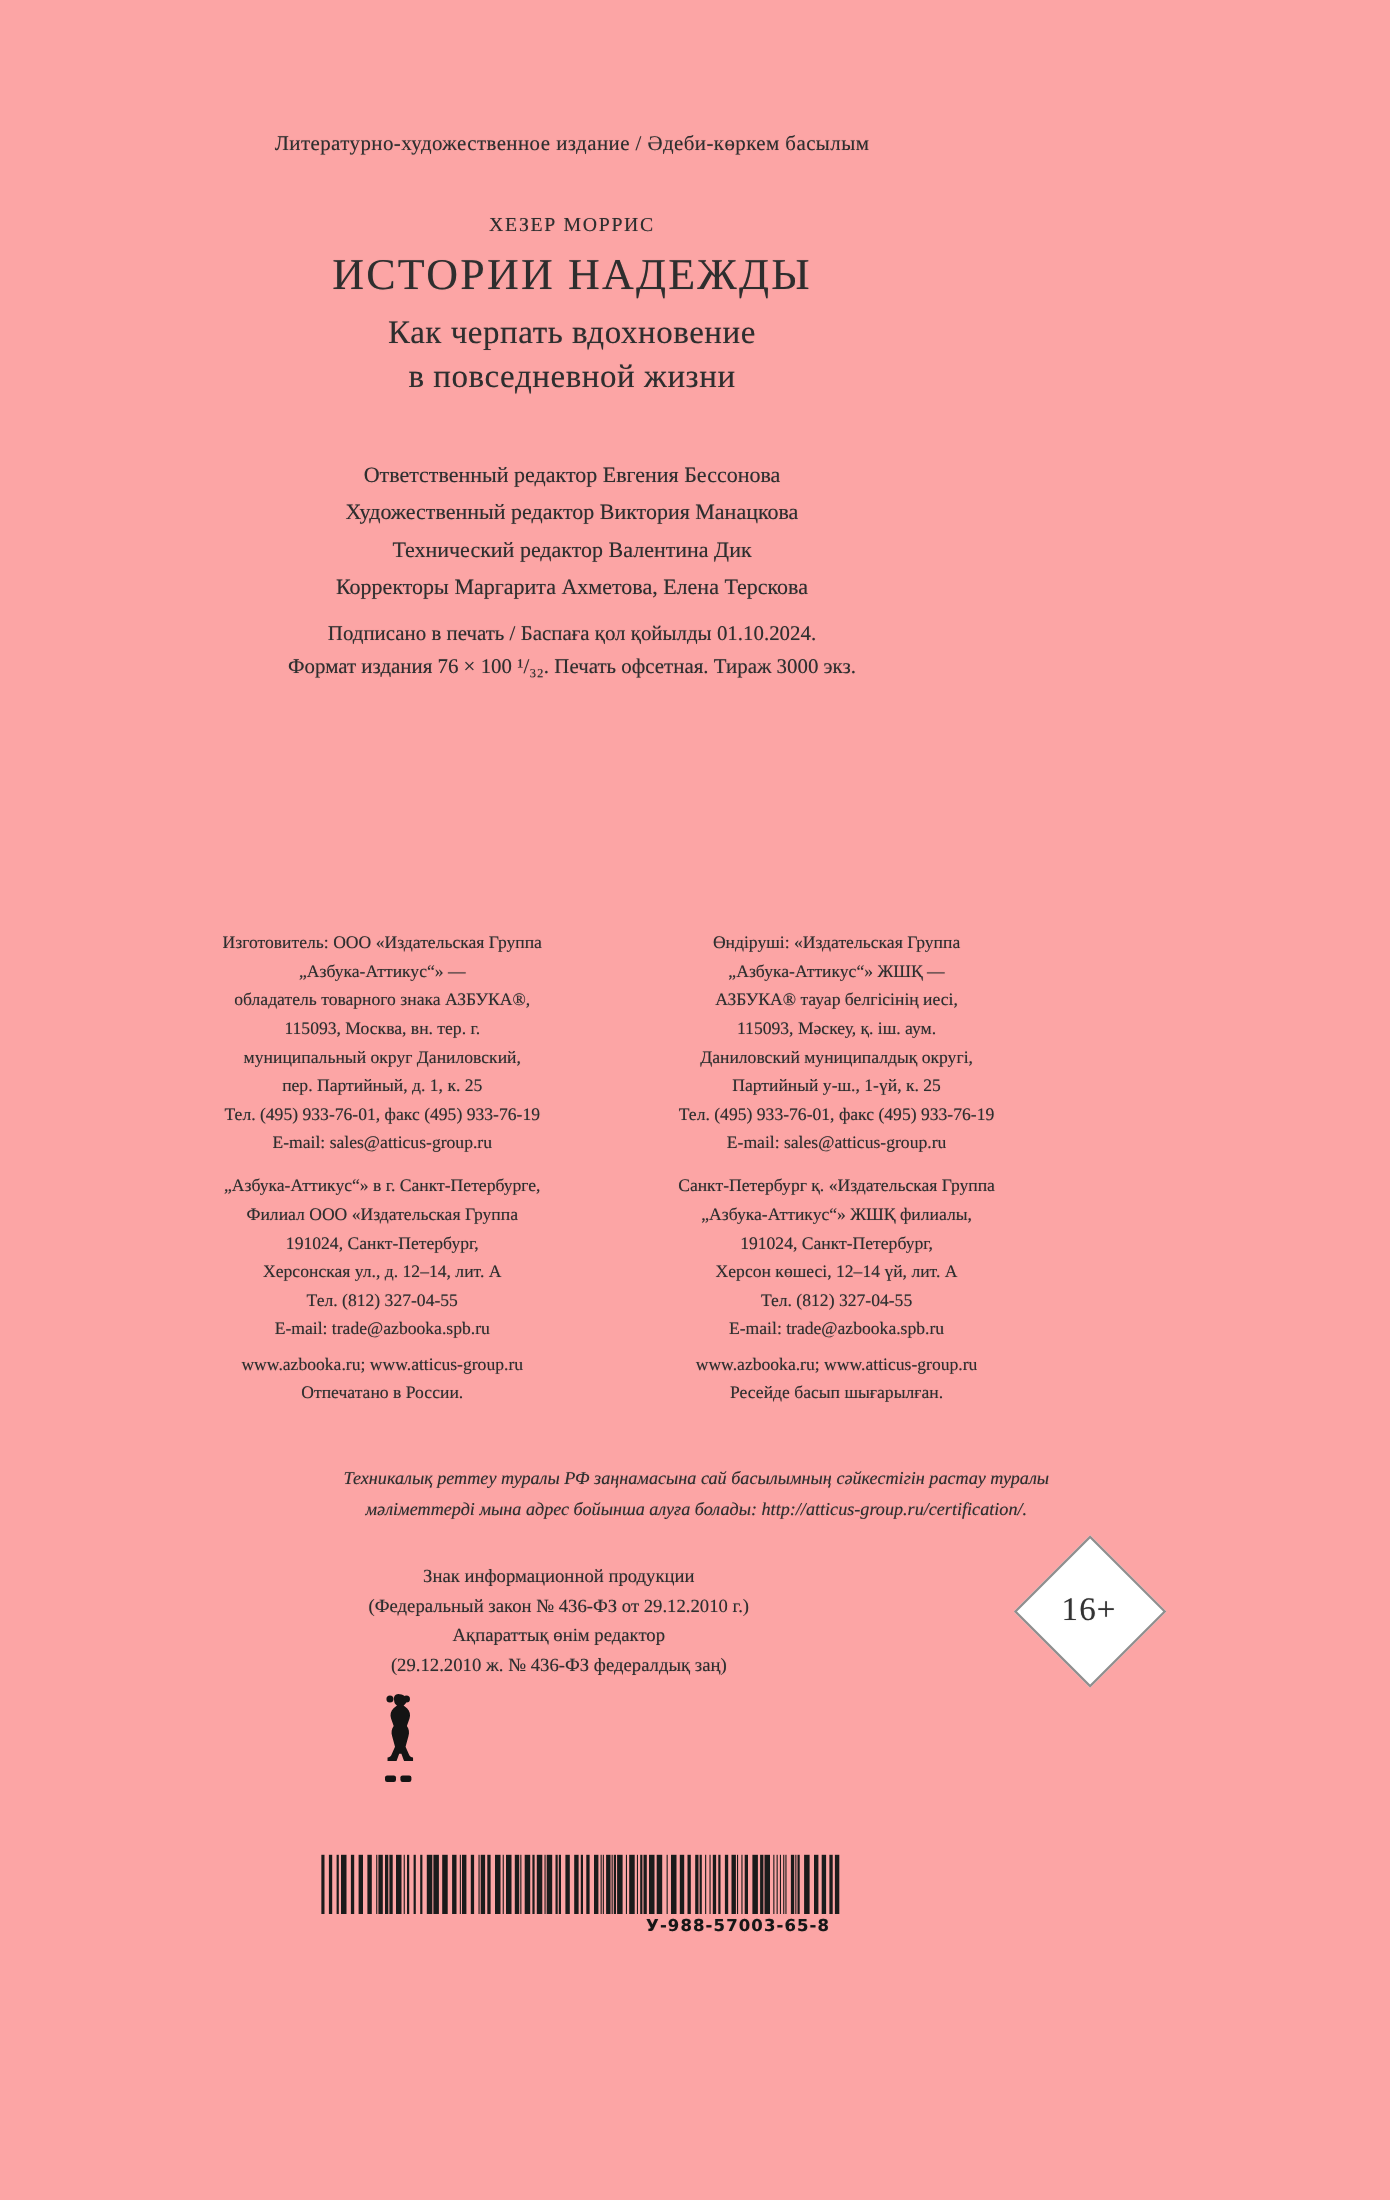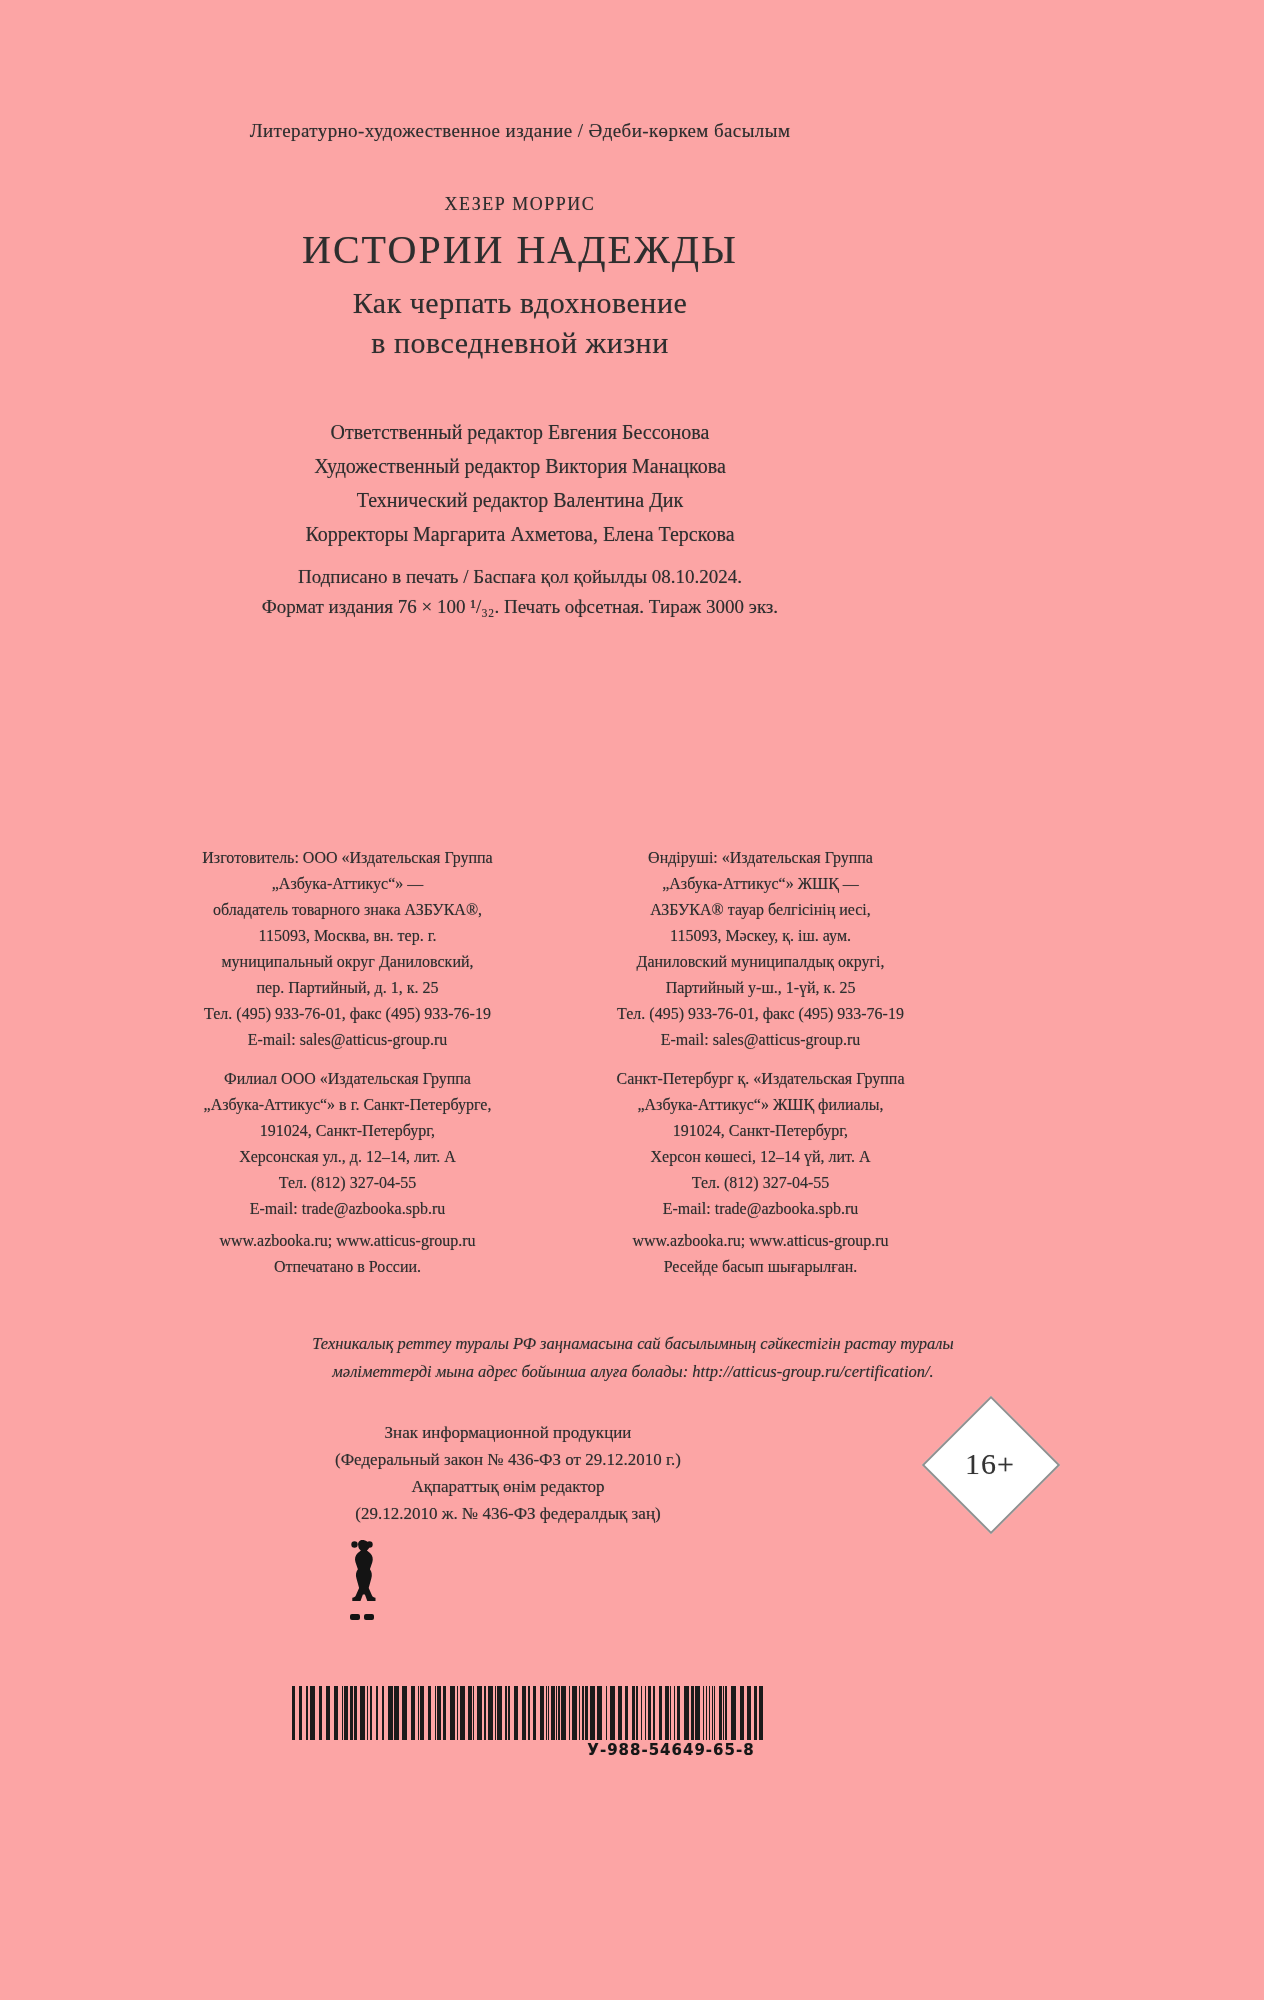--- a/index.html
+++ b/index.html
@@ -63,21 +63,21 @@
   </div>
 
   <div class="abs ctr staff">
       <div class="ln">Ответственный редактор Евгения Бессонова</div>
       <div class="ln">Художественный редактор Виктория Манацкова</div>
       <div class="ln">Технический редактор Валентина Дик</div>
       <div class="ln">Корректоры Маргарита Ахметова, Елена Терскова</div>
     </div>
 
   <div class="abs ctr printinfo">
-      <div class="ln">Подписано в печать / Баспаға қол қойылды 08.10.2024.</div>
+      <div class="ln">Подписано в печать / Баспаға қол қойылды 01.10.2024.</div>
       <div class="ln">Формат издания 76 × 100 ¹/₃₂. Печать офсетная. Тираж 3000 экз.</div>
     </div>
 
   <div class="abs ctr colL row1">
       <div class="ln">Изготовитель: ООО «Издательская Группа</div>
       <div class="ln">„Азбука-Аттикус“» —</div>
       <div class="ln">обладатель товарного знака АЗБУКА®,</div>
       <div class="ln">115093, Москва, вн. тер. г.</div>
       <div class="ln">муниципальный округ Даниловский,</div>
       <div class="ln">пер. Партийный, д. 1, к. 25</div>
@@ -89,22 +89,22 @@
       <div class="ln">„Азбука-Аттикус“» ЖШҚ —</div>
       <div class="ln">АЗБУКА® тауар белгісінің иесі,</div>
       <div class="ln">115093, Мәскеу, қ. іш. аум.</div>
       <div class="ln">Даниловский муниципалдық округі,</div>
       <div class="ln">Партийный у-ш., 1-үй, к. 25</div>
       <div class="ln">Тел. (495) 933-76-01, факс (495) 933-76-19</div>
       <div class="ln">E-mail: sales@atticus-group.ru</div>
     </div>
 
   <div class="abs ctr colL row2">
+      <div class="ln">„Азбука-Аттикус“» в г. Санкт-Петербурге,</div>
       <div class="ln">Филиал ООО «Издательская Группа</div>
-      <div class="ln">„Азбука-Аттикус“» в г. Санкт-Петербурге,</div>
       <div class="ln">191024, Санкт-Петербург,</div>
       <div class="ln">Херсонская ул., д. 12–14, лит. А</div>
       <div class="ln">Тел. (812) 327-04-55</div>
       <div class="ln">E-mail: trade@azbooka.spb.ru</div>
     </div>
   <div class="abs ctr colR row2">
       <div class="ln">Санкт-Петербург қ. «Издательская Группа</div>
       <div class="ln">„Азбука-Аттикус“» ЖШҚ филиалы,</div>
       <div class="ln">191024, Санкт-Петербург,</div>
       <div class="ln">Херсон көшесі, 12–14 үй, лит. А</div>
@@ -232,15 +232,15 @@
         <rect x="427" y="0" width="3" height="54" fill="#1b1b1b"></rect>
         <rect x="431" y="0" width="1" height="54" fill="#1b1b1b"></rect>
         <rect x="433" y="0" width="2" height="54" fill="#1b1b1b"></rect>
         <rect x="439" y="0" width="5" height="54" fill="#1b1b1b"></rect>
         <rect x="448" y="0" width="4" height="54" fill="#1b1b1b"></rect>
         <rect x="455" y="0" width="4" height="54" fill="#1b1b1b"></rect>
         <rect x="462" y="0" width="3" height="54" fill="#1b1b1b"></rect>
         <rect x="467" y="0" width="4" height="54" fill="#1b1b1b"></rect>
       </svg>
     </div>
-  <div class="abs barcode-code">У-988-54649-65-8</div>
+  <div class="abs barcode-code">У-988-57003-65-8</div>
 
 </div>
 
 </body></html>

